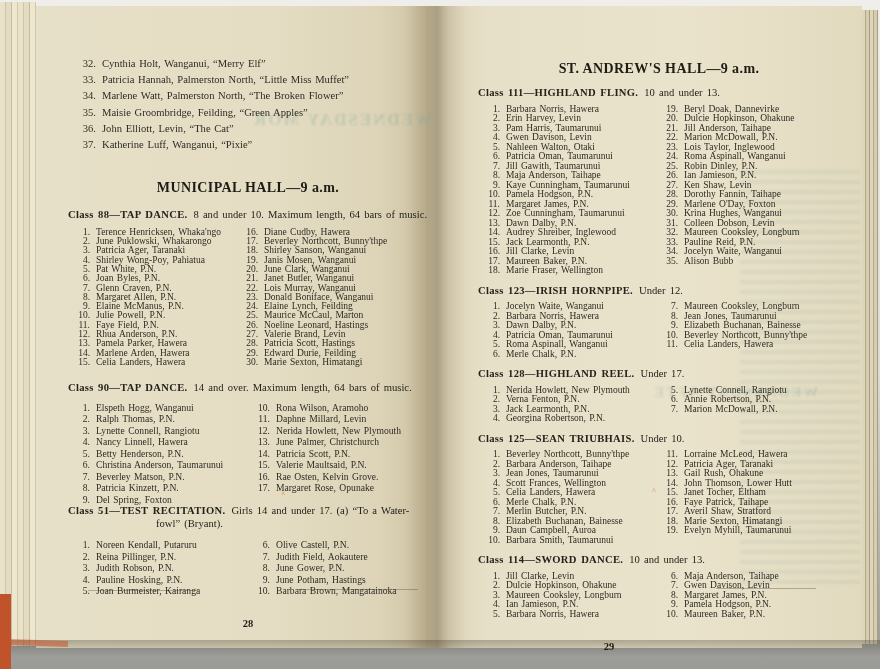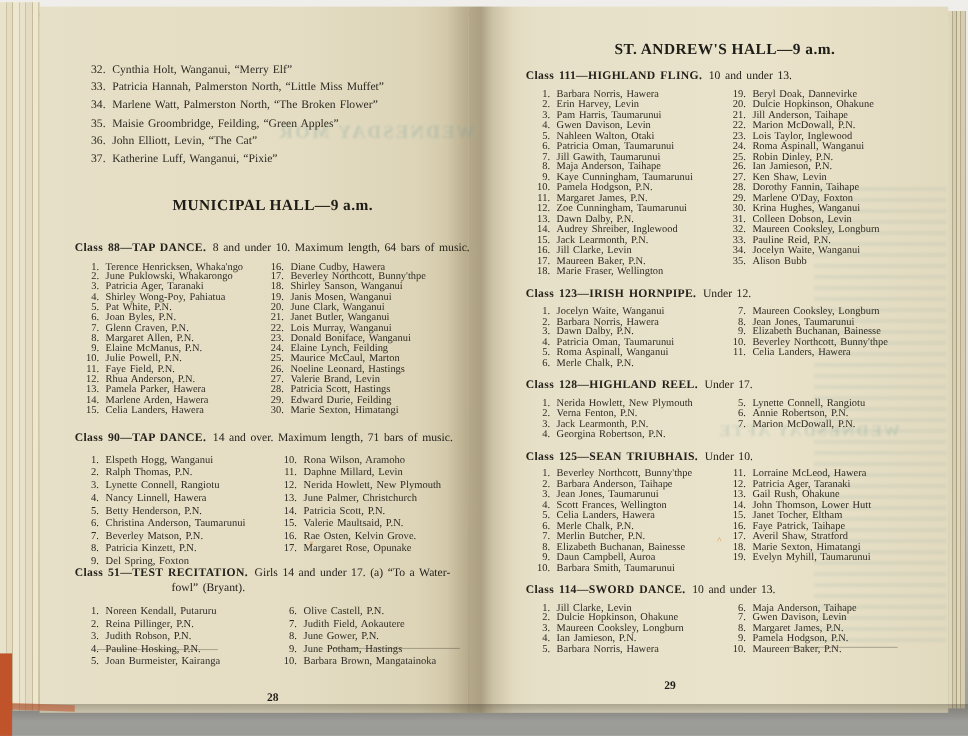--- a/index.html
+++ b/index.html
@@ -33,21 +33,21 @@
     position:absolute;left:406px;top:0;width:60px;height:100%;
     background:linear-gradient(90deg,rgba(92,76,48,0) 0%,rgba(92,76,48,.22) 38%,rgba(92,76,48,.34) 52%,rgba(92,76,48,.12) 72%,rgba(92,76,48,0) 100%);
   }
   .paper-shadow{position:absolute;left:0;top:640px;width:880px;height:16px;
     background:linear-gradient(180deg,rgba(60,55,40,.35),rgba(60,55,40,0));}
   .cover-sliver{position:absolute;left:0;top:594px;width:11px;height:75px;background:#c1532b;}
   .cover-sliver2{position:absolute;left:8px;top:640px;width:60px;height:6px;background:#c1532b;opacity:.55;transform:rotate(2deg);}
 
   .textblock{position:absolute;z-index:3;}
   .tb-left{left:68px;top:56px;width:360px;}
-  .tb-right{left:478px;top:38px;width:362px;}
+  .tb-right{left:478px;top:61px;width:362px;}
 
   .intro{margin:0 0 0 2px;}
   .intro .entry{line-height:16.2px;font-size:10.6px;}
   .intro .num{width:26px;}
 
   .hall-head{
     text-align:center;font-weight:bold;font-size:14px;letter-spacing:.4px;
     color:#1e1c16;margin:0;
   }
   .hh-left{margin-top:27px;}
@@ -56,21 +56,21 @@
     padding-left:88px;text-indent:-88px;line-height:12.5px;
   }
   .class-head b{letter-spacing:.3px;margin-right:6px;}
   .cols{display:flex;align-items:flex-start;}
   .col{display:block;}
   .entry{display:flex;white-space:nowrap;word-spacing:1px;}
   .num{flex:none;width:22px;text-align:right;margin-right:6px;}
   .txt{flex:none;}
 
   
-  .sec88 .class-head{margin-top:24px;}
+  .sec88 .class-head{margin-top:13px;}
   .sec88 .cols{margin-top:6px;}
   .sec88 .entry{font-size:9.5px;line-height:9.3px;}
   .sec88 .col1{width:168px;}
   .sec90 .class-head{margin-top:15px;}
   .sec90 .cols{margin-top:7px;}
   .sec90 .entry{font-size:9.6px;line-height:11.5px;}
   .sec90 .col1{width:180px;}
   .sec51 .class-head{}
   .sec51 .cols{margin-top:9px;}
   .sec51 .entry{font-size:9.6px;line-height:11.5px;}
@@ -324,21 +324,21 @@
           <div class="entry">
             <span class="num">30.</span>
             <span class="txt">Marie Sexton, Himatangi</span>
           </div>
         </div>
     </div>
   </div>
 
   <div class="section sec90">
     <p class="class-head">
-      <b>Class 90—TAP DANCE.</b><span>14 and over.  Maximum length, 71 bars of music.</span>
+      <b>Class 90—TAP DANCE.</b><span>14 and over.  Maximum length, 64 bars of music.</span>
     </p>
     <div class="cols">
       <div class="col col1">
 
           <div class="entry">
             <span class="num">1.</span>
             <span class="txt">Elspeth Hogg, Wanganui</span>
           </div>
 
           <div class="entry">

